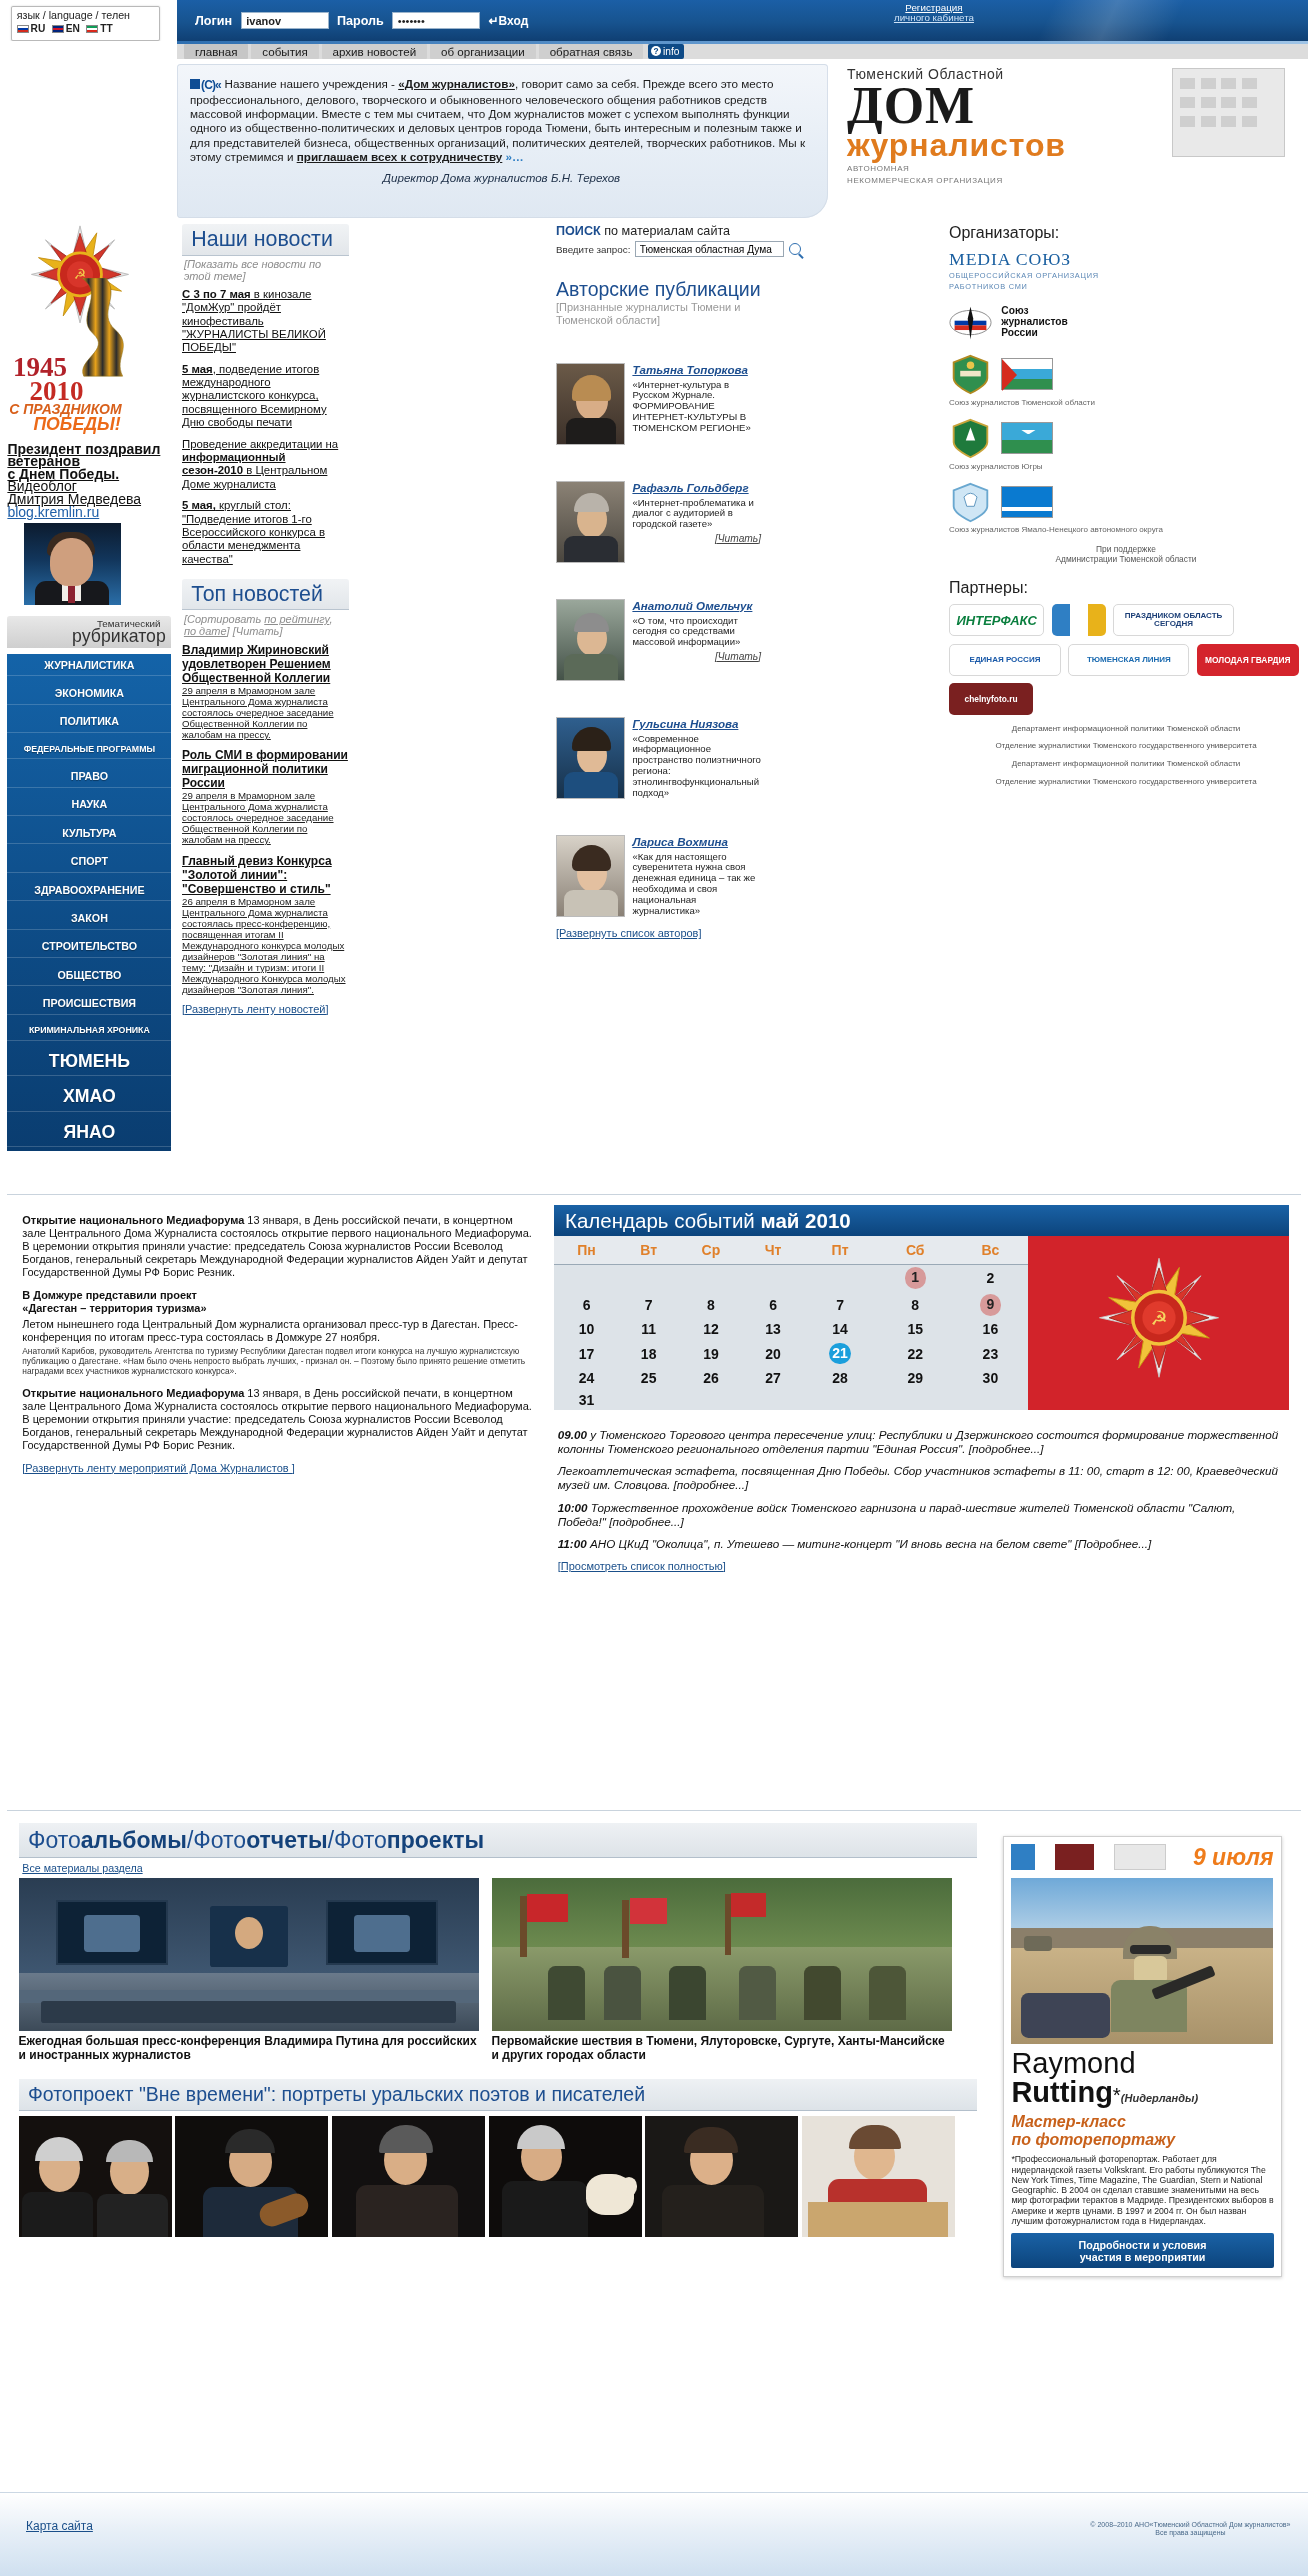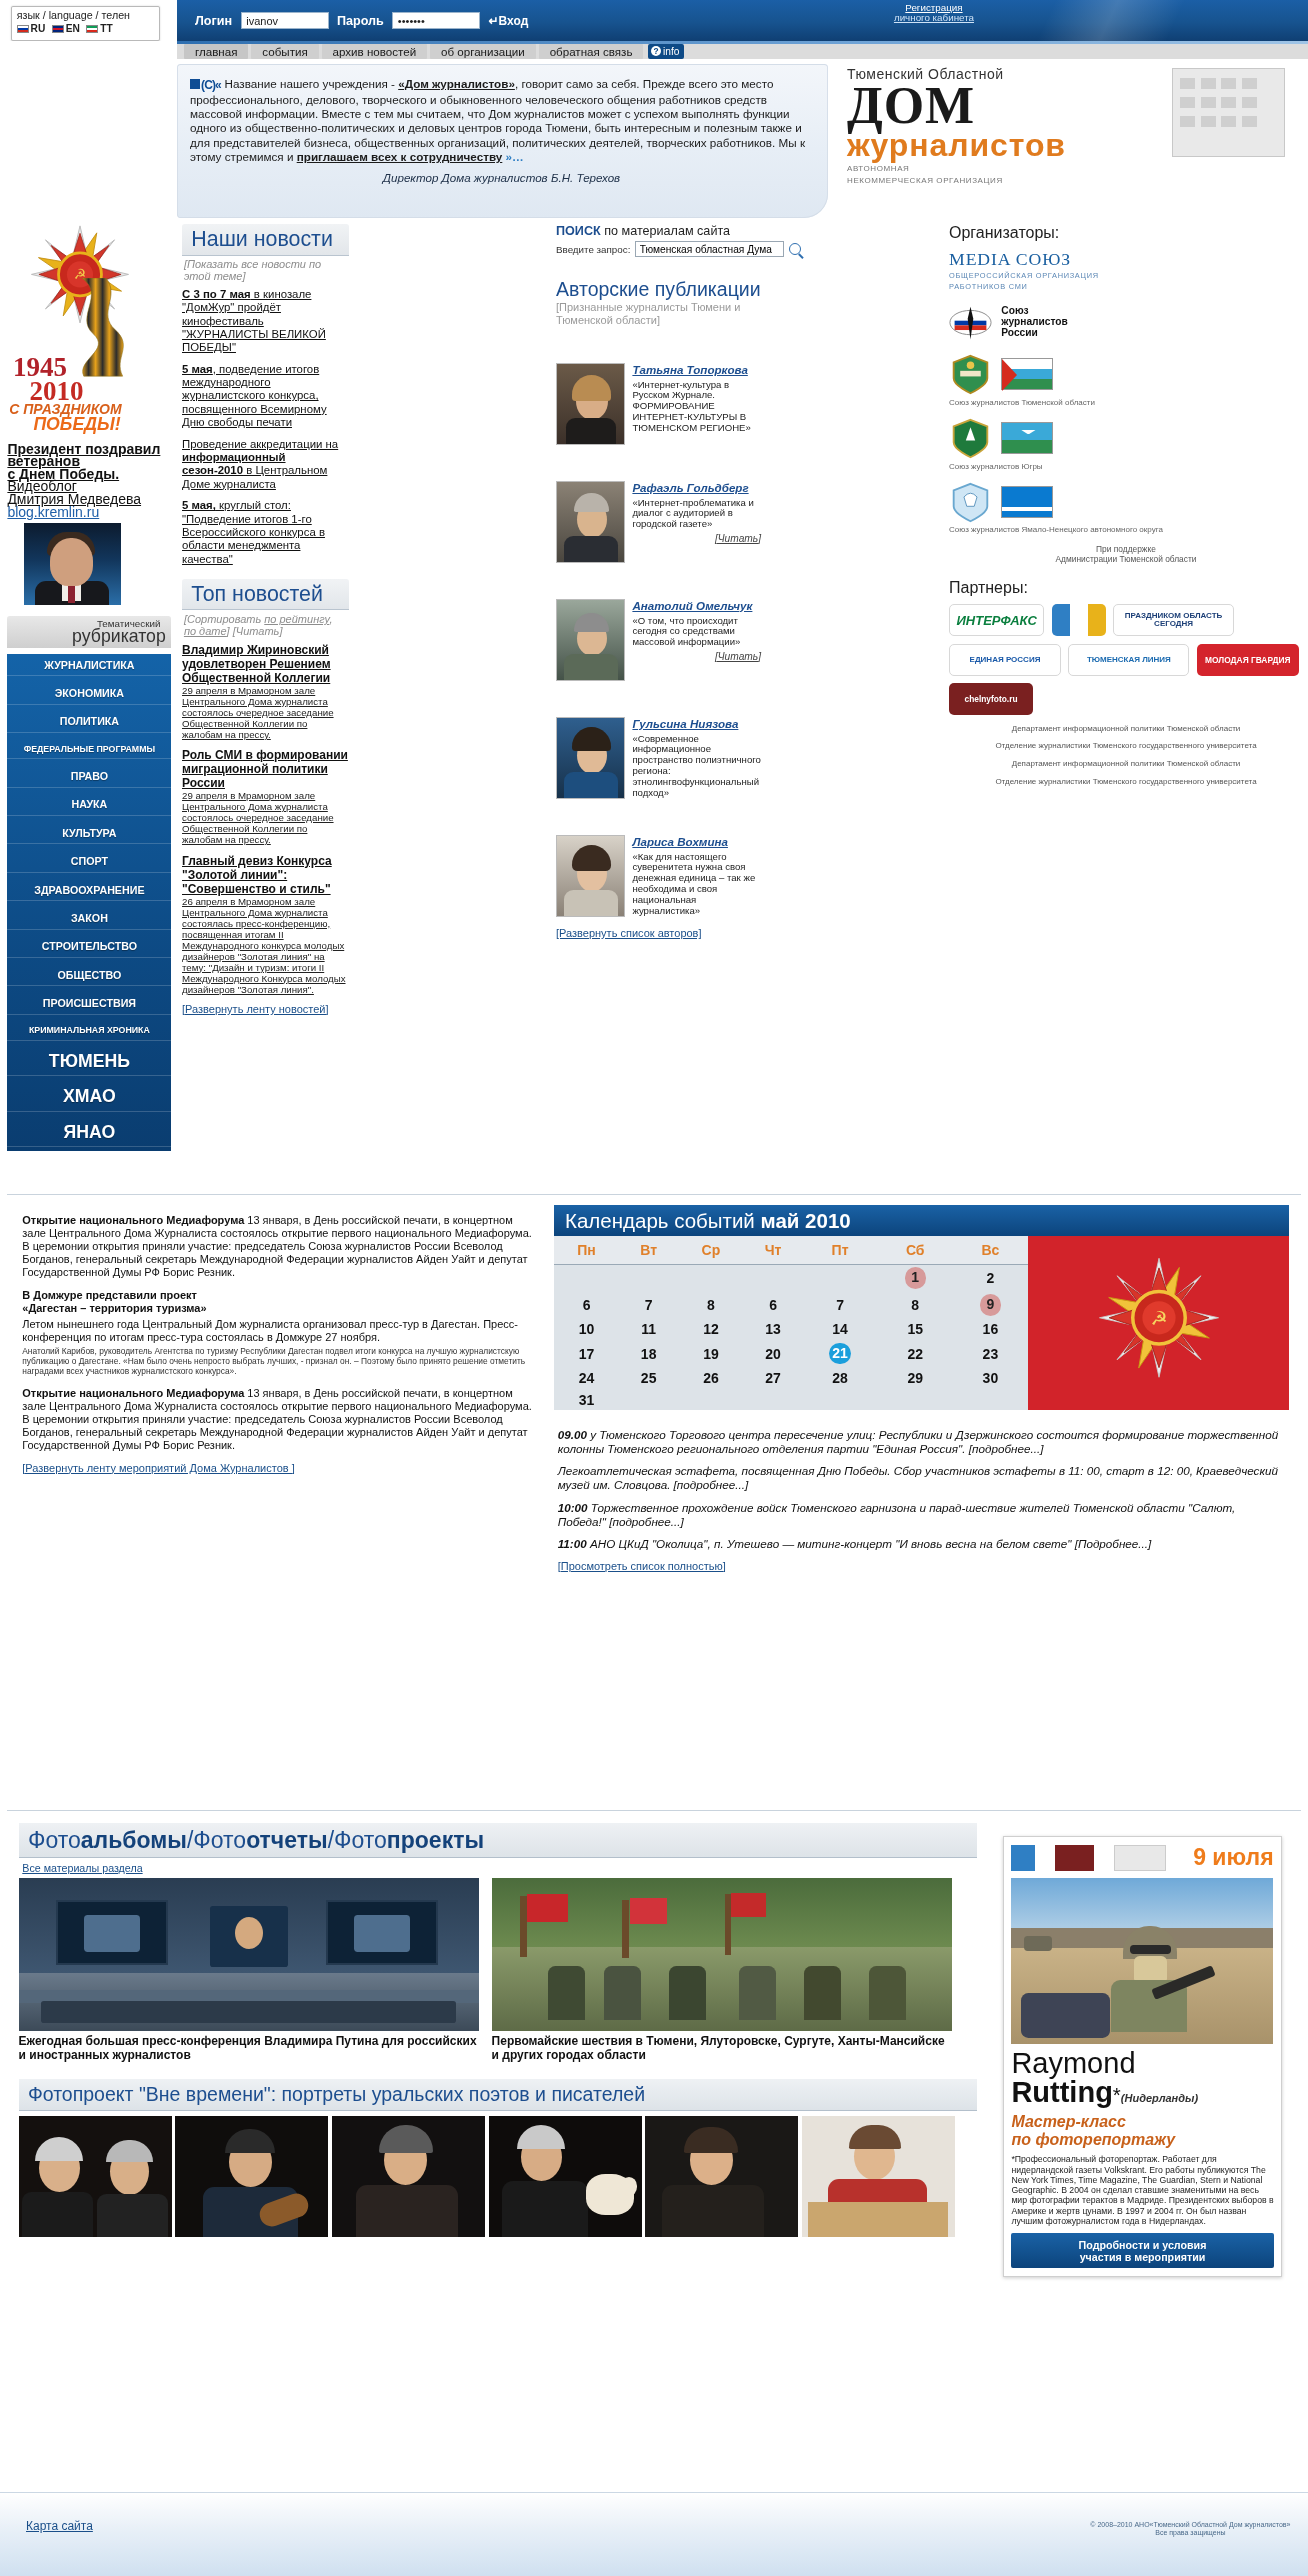--- a/index.html
+++ b/index.html
@@ -39,21 +39,21 @@
   .flag-tt{ background:linear-gradient(to bottom,#0f9d58 40%,#fff 40%,#fff 60%,#da291c 60%); }
 
   .login-row{
     position:absolute; left:195px; top:0; height:41px; display:flex; align-items:center; gap:8.4px;
     color:#fff; font-weight:bold; font-size:12.6px;
   }
   .login-row input{
     font-family:"Liberation Sans", sans-serif; font-size:11px; padding:1.9px 4.7px;
     border:0.9px solid #9bb4cc; height:17.7px; background:#fff; color:#222;
   }
-  .inp-login{ width:88px; }
+  .inp-login{ width:88px;font-weight:bold; }
   .inp-pass{ width:88px; }
   .enter-btn{
     color:#fff; font-weight:bold; font-size:12px; text-decoration:none; white-space:nowrap;
   }
   .enter-arrow{ letter-spacing:-1.9px; margin-right:1.9px; }
   .reg-box{
     position:absolute; right:335px; top:2.8px; text-align:center; line-height:10.2px;
   }
   .reg-box a{ color:#ffffff; font-size:9.8px; text-decoration:underline; display:block; }
   .reg-box a.r2{ color:#cfe3f7; }
@@ -869,21 +869,21 @@
         <i style="position:absolute;left:52px;top:16.7px;width:41px;height:47px;border-radius:50%;background:#e0b78f"></i>
           <i style="position:absolute;left:47px;top:9.3px;width:52px;height:24px;border-radius:24px 24px 1.9px 1.9px;background:#6a4a33"></i>
           <i style="position:absolute;left:26px;top:63px;width:99px;height:58px;background:#b8312c;border-radius:11px 11px 0 0"></i>
           <i style="position:absolute;left:5.6px;top:86px;width:140px;height:35px;background:#caa66e"></i>
       </div>
     </div>
   </div>
 
   <div style="position:absolute;left:1003px;top:13px;">
     <div class="promo">
-      <div style="display:flex;align-items:center;gap:20px;">
+      <div style="display:flex;align-items:flex-start;gap:20px;font-style:italic;">
         <i style="width:24px;height:26px;background:#2f7fc4;display:inline-block"></i>
         <i style="width: 39px;height:26px;background:#7a2020;display:inline-block"></i>
         <i style="width:52px;height:26px;background:#e8e8e8;border:0.9px solid #ccc;display:inline-block"></i>
         <span class="promo-date" style="flex:1">9 июля</span>
       </div>
 
       <div style="width:262px;height:166px;margin-top:6.5px;position:relative;overflow:hidden;background:#cbb78d">
         <i style="position:absolute;left:0;top:0;width:100%;height:36%;background:linear-gradient(#6fa9d8,#b9d4e8)"></i>
         <i style="position:absolute;left:0;top:30%;width:100%;height:14%;background:#8b7f6a"></i>
         <i style="position:absolute;left:0;top:42%;width:100%;height:58%;background:linear-gradient(#c9b287,#a8926a)"></i>

